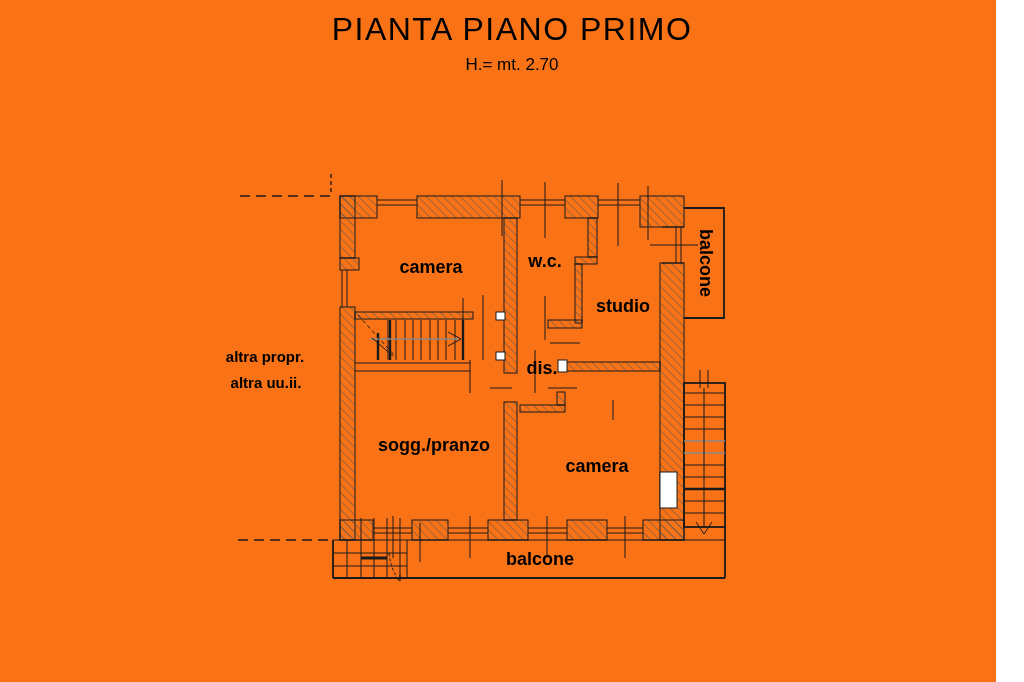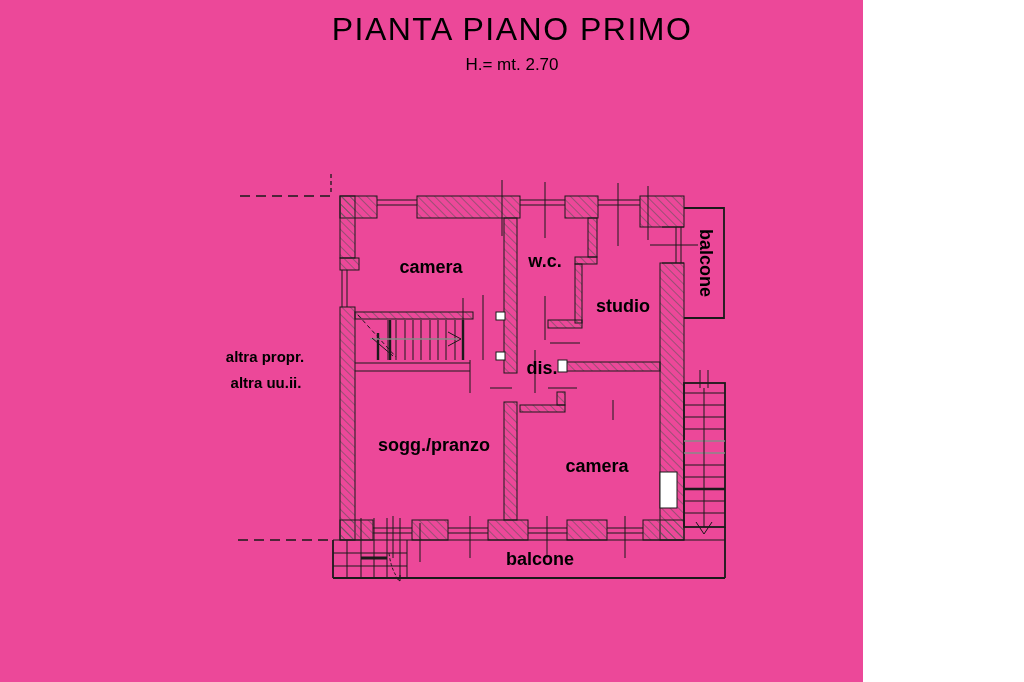--- a/index.html
+++ b/index.html
@@ -1,19 +1,19 @@
 <!DOCTYPE html>
 <html><head>
 <meta charset="utf-8">
 <style>
   html, body { margin: 0; padding: 0; background: #ffffff; }
   .page {
     position: relative;
-    width: 863px; height: 682px;
-    background: #ec4899;
+    width: 996px; height: 682px;
+    background: #f97316;
     font-family: "Liberation Sans", sans-serif;
     overflow: hidden;
   }
   svg { display: block; }
   text { fill: #000000; }
   .title-text {
     font-size: 32px; font-weight: 400; letter-spacing: 1.5px;
     font-family: "Liberation Sans", sans-serif;
   }
   .subtitle-text {

